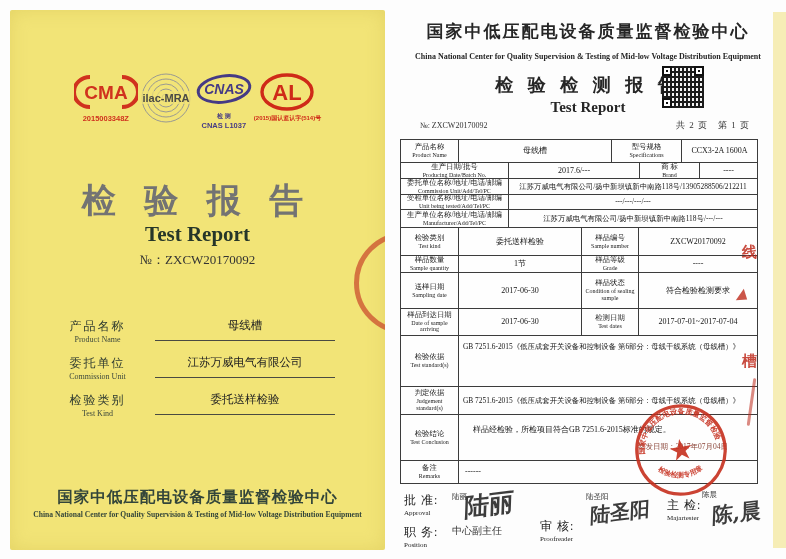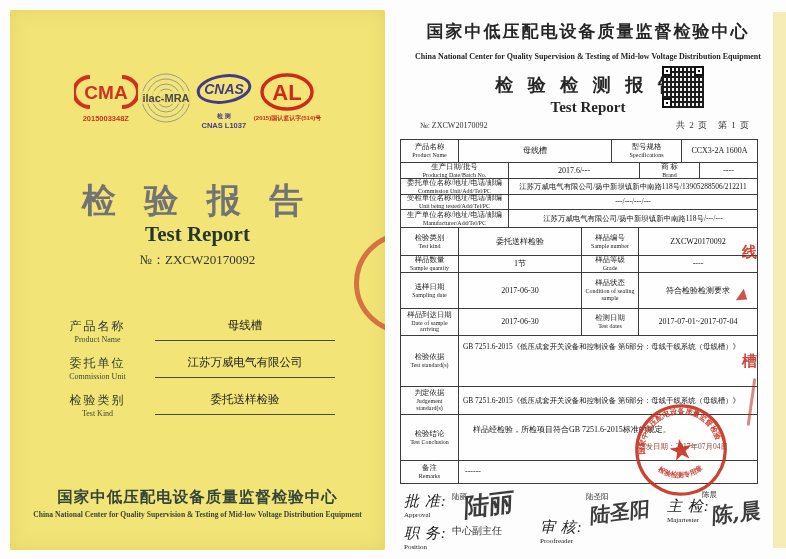--- a/index.html
+++ b/index.html
@@ -59,21 +59,21 @@
   .concl-date{position:absolute;left:248px;top:442px;font-size:7.5px;color:#8a4438;}
   .seal{position:absolute;left:243px;top:402px;width:96px;height:96px;transform:rotate(-10deg);opacity:.9;}
   .edge-strip{position:absolute;right:0;top:12px;width:13px;height:536px;background:#f6edb6;}
   .edge-mark{position:absolute;color:rgba(190,42,28,.85);font-weight:bold;}
   .em1{left:352px;top:243px;font-size:15px;}
   .em2{left:352px;top:352px;font-size:15px;}
   .em-arrow{position:absolute;left:349px;top:290px;width:0;height:0;border-left:9px solid rgba(190,42,28,.8);
             border-top:7px solid transparent;border-bottom:7px solid transparent;transform:rotate(35deg);}
   .em-tail{position:absolute;left:360px;top:378px;width:3px;height:48px;background:rgba(190,42,28,.55);border-radius:3px;transform:rotate(8deg);}
   .siglab{position:absolute;text-align:left;}
-  .siglab .cn{font-size:15px;color:#222;letter-spacing:1px;font-style:italic;}
+  .siglab .cn{font-size:12px;color:#222;letter-spacing:1px;}
   .siglab .en{font-size:7px;color:#222;}
   .printed{position:absolute;font-size:7.5px;color:#333;}
   .sig{position:absolute;font-weight:bold;color:#1b1b1b;transform:rotate(-7deg) skewX(-9deg);opacity:.85;
        font-family:"DejaVu Serif",serif;}
 </style>
 </head>
 <body>
 
 <div class="canvas">
 

